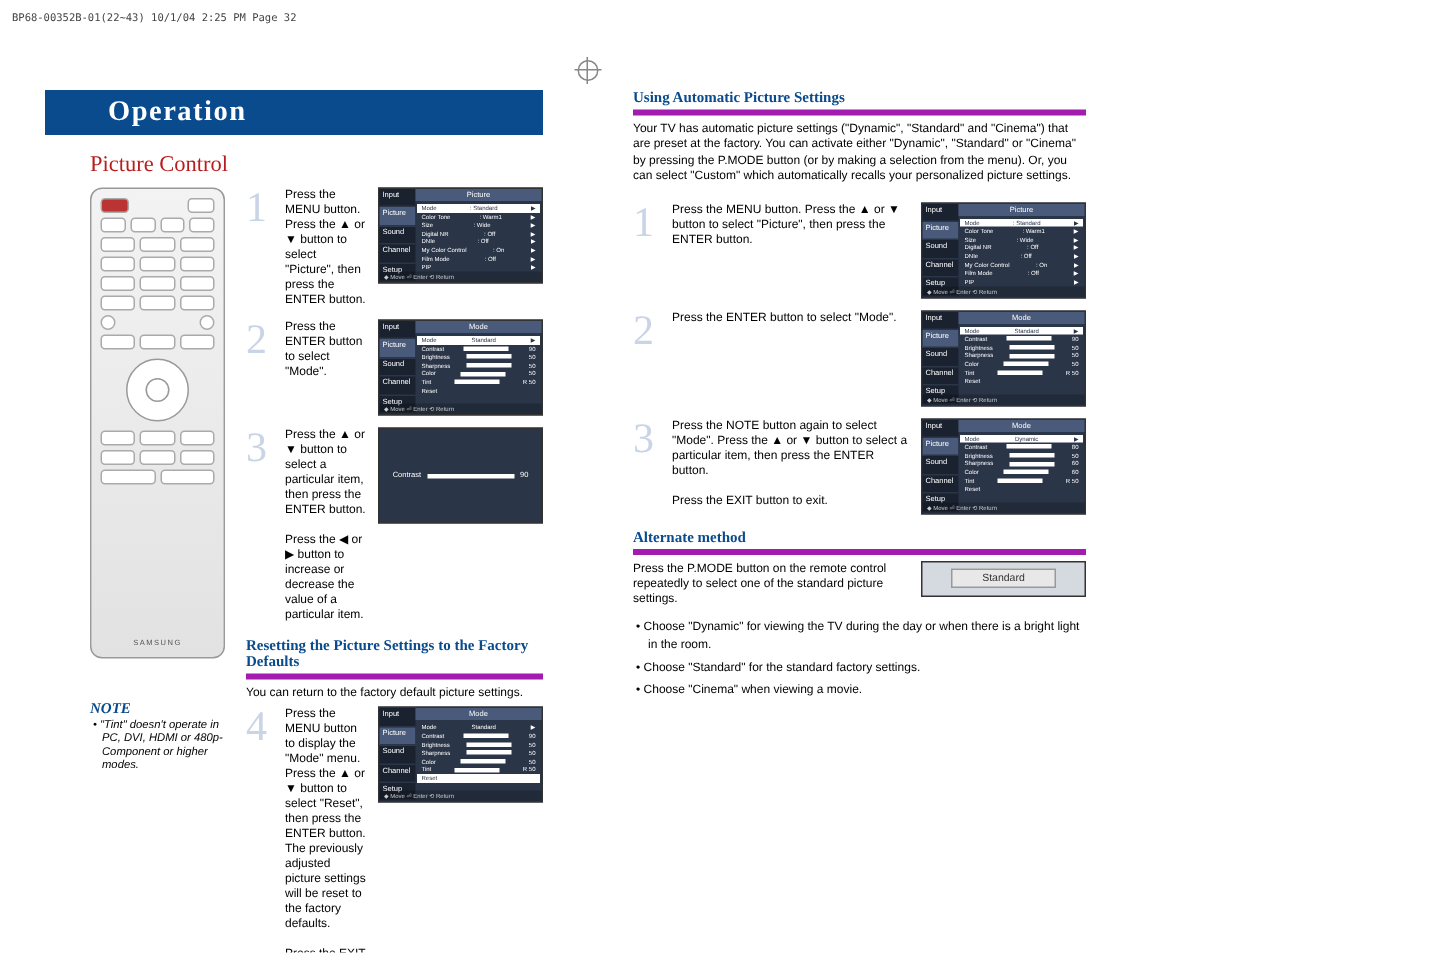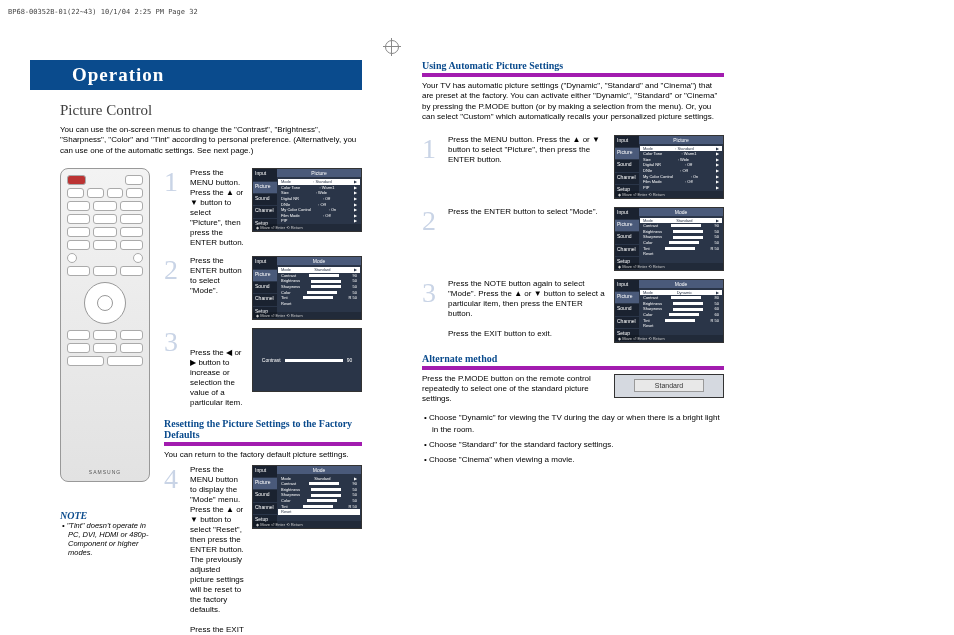--- a/index.html
+++ b/index.html
@@ -7,21 +7,21 @@
 .print-header{position:absolute;top:8px;left:8px;font-size:7px;color:#444;font-family:monospace}
 .reg-marks{position:absolute;top:24px;left:0;right:0}
 .reg-center{position:absolute;top:16px;left:50%;transform:translateX(-50%);width:12px;height:12px;border:1px solid #888;border-radius:50%}
 .reg-center:before,.reg-center:after{content:"";position:absolute;background:#888}
 .reg-center:before{width:18px;height:1px;top:5px;left:-3px}
 .reg-center:after{width:1px;height:18px;left:5px;top:-3px}
 .spread{display:flex;gap:60px}
 .leftpage,.rightpage{flex:1}
 .titlebar{background:#0a4b8d;color:#fff;font-family:"Times New Roman",serif;font-size:19px;font-weight:bold;padding:4px 12px;margin-bottom:12px;letter-spacing:1px;position:relative}
 .titlebar:before{content:"";position:absolute;left:-30px;top:0;bottom:0;width:30px;background:#0a4b8d}
-h2.section{color:#404040;font-family:"Times New Roman",serif;font-size:15px;font-weight:normal;margin:6px 0 6px 0}
+h2.section{color:#b91c1c;font-family:"Times New Roman",serif;font-size:15px;font-weight:normal;margin:6px 0 6px 0}
 .intro{font-size:8px;line-height:1.3;margin-bottom:12px}
 .subhead{color:#0a4b8d;font-family:"Times New Roman",serif;font-size:10px;font-weight:bold;border-bottom:4px solid #a21caf;padding-bottom:2px;margin:10px 0 4px 0}
 .body-cols{display:flex;gap:14px}
 .remote-col{flex:0 0 90px}
 .content-col{flex:1}
 .remote{border:1px solid #999;border-radius:8px;background:linear-gradient(#f3f3f3,#e2e2e2);height:300px;padding:6px;font-size:5px;display:flex;flex-direction:column;align-items:center;gap:3px;color:#555}
 .remote .row{display:flex;gap:3px;justify-content:center;width:100%}
 .remote .btn{border:1px solid #aaa;border-radius:3px;background:#fff;height:8px;flex:1;min-width:8px}
 .remote .btn.red{background:#b33}
 .remote .circ{width:8px;height:8px;border:1px solid #aaa;border-radius:50%;background:#fff}
@@ -61,21 +61,20 @@
   <div class="print-header">BP68-00352B-01(22~43)  10/1/04  2:25 PM  Page 32</div>
   <div class="reg-marks">
     <div class="reg-center"></div>
   </div>
 
   <div class="spread">
 
     <div class="leftpage">
       <div class="titlebar">Operation</div>
       <h2 class="section">Picture Control</h2>
-      <div class="intro">You can use the on-screen menus to change the "Contrast", "Brightness", "Sharpness", "Color" and "Tint" according to personal preference. (Alternatively, you can use one of the automatic settings. See next page.)</div>
 
       <div class="body-cols">
 
         <div class="remote-col">
           <div class="remote">
             <div class="row">
                 <div class="btn red"></div>
                 <div style="flex:2"></div>
                 <div class="btn"></div>
               </div>
@@ -245,22 +244,22 @@
                     <span></span>
                   </div>
                 </div>
                 <div class="footer">◆ Move    ⏎ Enter    ⟲ Return</div>
               </div>
           </div>
 
           <div class="step">
             <div class="num">3</div>
             <div class="step-text">
-              <br><br>
-              <span>Press the ◀ or ▶ button to increase or selection the value of a particular item.</span>
+              <span>Press the ▲ or ▼ button to select a particular item, then press the ENTER button.</span><br><br>
+              <span>Press the ◀ or ▶ button to increase or decrease the value of a particular item.</span>
             </div>
             <div class="screenshot slider">
               <div class="panel" style="left:0">
                 <span class="label">Contrast</span>
                 <span class="track"></span>
                 <span>90</span>
               </div>
             </div>
           </div>
 

